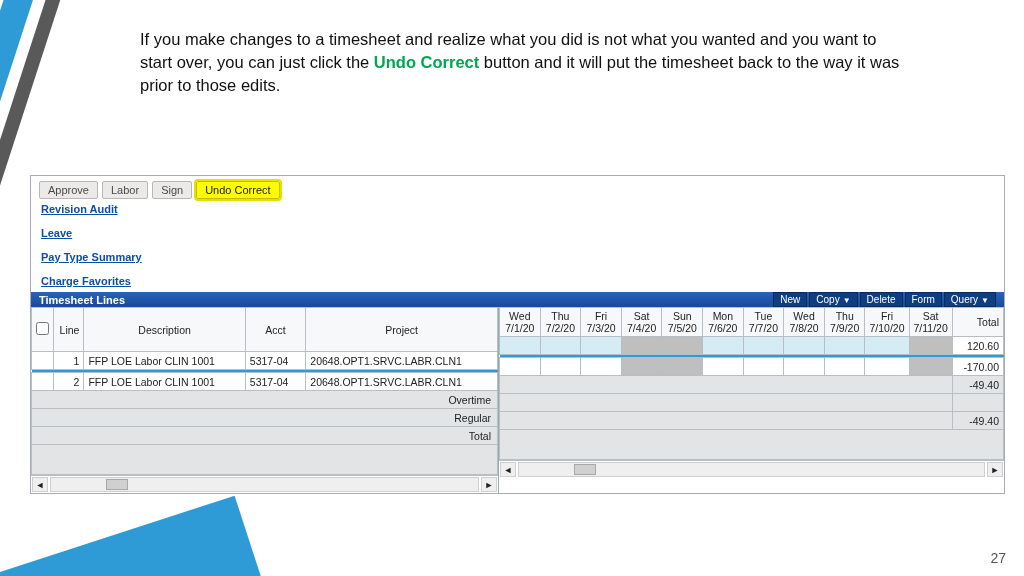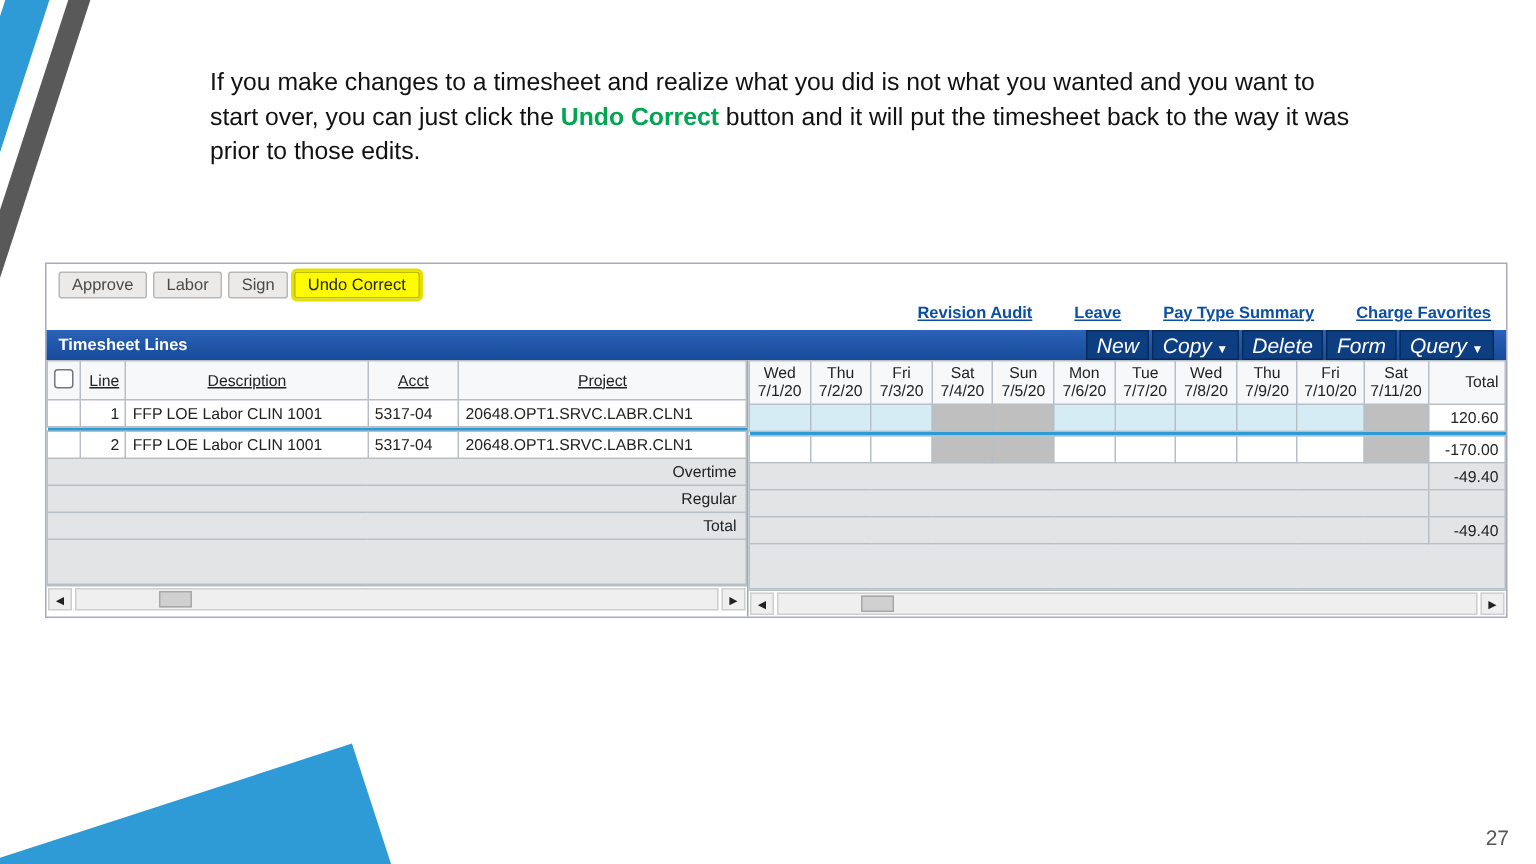--- a/index.html
+++ b/index.html
@@ -5,50 +5,50 @@
   * { box-sizing: border-box; margin: 0; padding: 0; }
   body { font-family: Arial, sans-serif; background: #fff; width: 1024px; height: 576px; position: relative; overflow: hidden; }
 
   
   .deco-stripe { position: absolute; transform-origin: top left; }
   .stripe-gray1 { background: #595959; width: 60px; height: 900px; top: -180px; left: -30px; transform: rotate(18deg); }
   .stripe-blue1 { background: #2E9BD6; width: 28px; height: 900px; top: -180px; left: 62px; transform: rotate(18deg); }
   .stripe-gray2 { background:  #595959; width: 14px; height: 900px; top: -180px; left: 104px; transform: rotate(18deg); }
   .stripe-blue2 { position:absolute; bottom:-80px; left:-20px; width:280px; height:120px; background:#2E9BD6; transform: rotate(-18deg); }
 
-  .slide-text { position: absolute; top: 44px; left: 140px; width: 760px; font-size: 16.5px; line-height: 1.4; color: #111; }
+  .slide-text { position: absolute; top: 28px; left: 140px; width: 760px; font-size: 16.5px; line-height: 1.4; color: #111; }
   .slide-text .green { color: #00a651; font-weight: bold; }
 
   .page-num { position: absolute; bottom: 10px; right: 18px; font-size: 14px; color: #555; }
 
   
   .app { position: absolute; top: 175px; left: 30px; width: 975px; border: 1px solid #aab; background: #fff; font-size: 11px; color: #222; }
 
   .top-buttons { display: flex; justify-content: flex-start; gap: 4px; padding: 5px 8px 2px; }
   .top-buttons button { font-size: 11px; padding: 2px 8px; background: #eceae8; border: 1px solid #b8b8b8; border-radius: 2px; cursor: pointer; color:#4a4a4a;}
   .top-buttons button.highlight { background: #fffb00; border:1px solid #c0bd00;color:#222; }
   .top-buttons button.highlight { outline: 2px solid #e6e000; }
 
-  .link-row { display: flex; justify-content: flex-end; gap: 28px; padding: 2px 10px 5px; }
+  .link-row { display: flex; justify-content: flex-end; gap: 12px; padding: 2px 10px 5px; flex-direction: column; }
   .link-row a { color: #0b4fa5; text-decoration: underline; font-weight: bold; font-size: 11px; cursor:pointer;}
 
   .section-bar { background: #1b4f9a; background: linear-gradient(#2a62b9,#174a98); color: #fff; font-weight: bold; padding: 0 8px; display:flex; justify-content: space-between; align-items:center;}
   .section-bar .mini-btns { display:flex; gap:2px; }
-  .section-bar .mini-btns button { background:#0e3e82; color:#fff; border:1px solid #082b5d; font-size:14px; padding:1px 6px; cursor:pointer;font-style:italic;}
+  .section-bar .mini-btns button { background:#0e3e82; color:#fff; border:1px solid #082b5d; font-size:10px; padding:1px 6px; cursor:pointer;}
   .section-bar .mini-btns button .tri::after{content:"▼"; font-size:8px; margin-left:3px;}
 
   .grid-wrap { display:flex; }
   .left-grid { flex: 0 0 468px; border-right:1px solid #9aa; }
   .right-grid { flex: 1; overflow:hidden;}
 
   table { border-collapse: collapse; width:100%; }
   th, td { border: 1px solid #b7bfc6; padding: 2px 4px; height: 18px; font-size: 10.5px; white-space: nowrap; }
   th { background: #f7f8f9; font-weight: normal; text-align:center;}
   td { background: #fff; }
-  tr.hdr th { height: 26px; text-decoration: underline; }
+  tr.hdr th { height: 44px; }
   .chk { width:18px; text-align:center;}
   .line-col{ width:30px; text-align:right;}
   .desc-col{ width:160px;text-align:center;}
   .acct-col{ width:60px;}
   .proj-col{ width:190px;}
   .day-col{ width:42px; text-align:center;}
   .tot-col{ width:55px; text-align:right;}
   td.shade{ background:#bfbfbf;}
   td.blue{ background:#d5ecf5;}
   tr.sep td{ height:3px; padding:0; background:#2E9BD6; border:none;}

